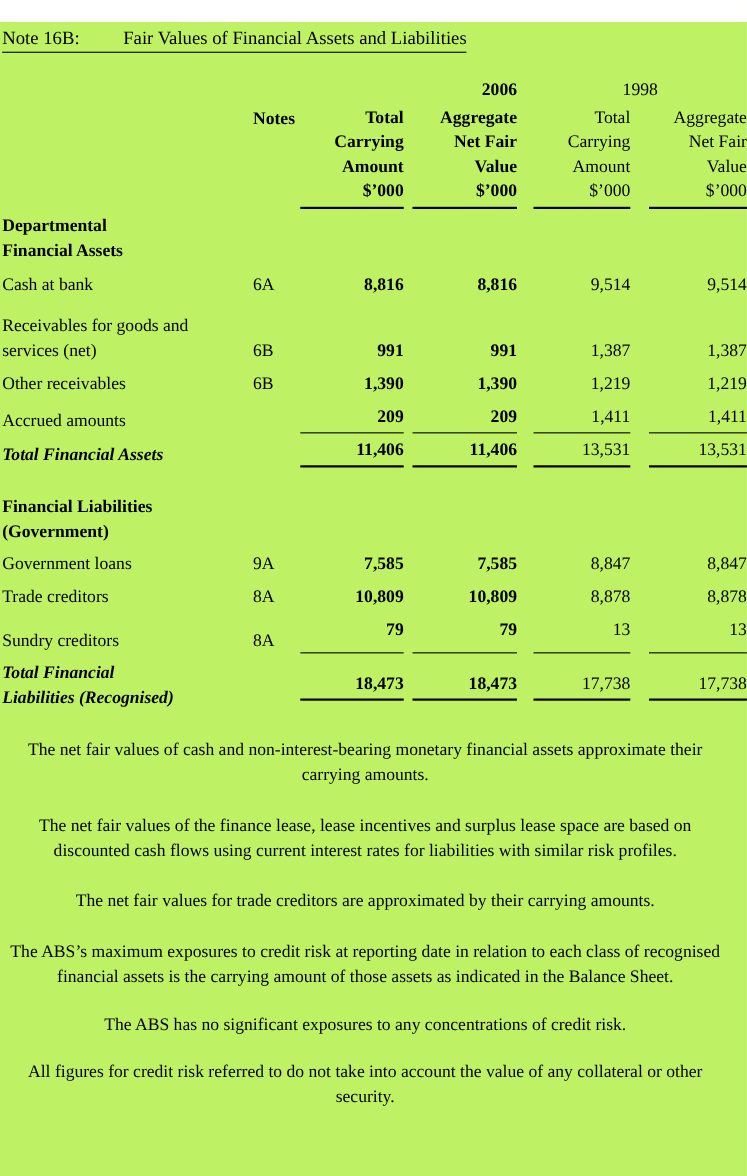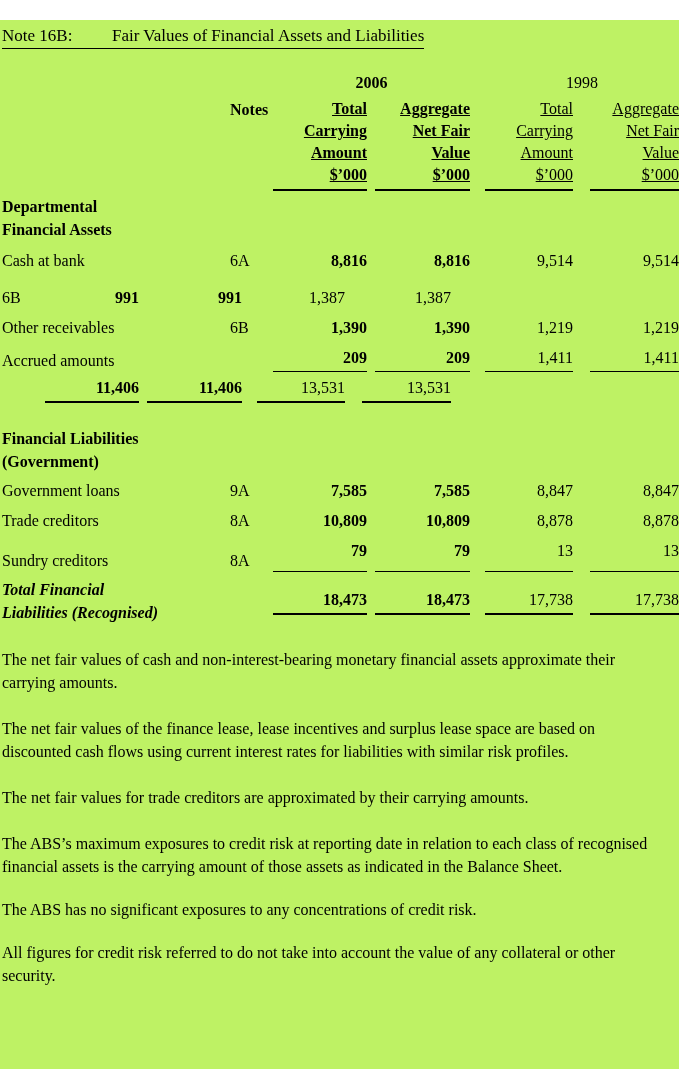--- a/index.html
+++ b/index.html
@@ -10,51 +10,51 @@
     font-size:16px;line-height:23px;margin-top:20px;
   }
   .bold{font-weight:bold;}
   .bolditalic{font-weight:bold;font-style:italic;}
   
   .note-heading{display:inline-block;border-bottom:1px solid #000;padding-bottom:2px;font-size:17px;line-height:21px;}
   .note-heading .nlabel{display:inline-block;width:110px;}
   
   .yearrow{display:flex;margin:22px 0 4px 0;}
   .ysp{width:271px;}
-  .y2006{width:197px;text-align:center;}
+  .y2006{width:197px;text-align:right;}
   .ygap{width:15px;}
   .y2005{width:194px;text-align:center;}
   .headrow{display:flex;align-items:flex-start;}
   .trow{display:flex;align-items:flex-end;margin-bottom:7px;}
   .cell{box-sizing:border-box;}
   .label{width:228px;}
   .note{width:43px;}
   .num{text-align:right;}
   .v0{width:94px;}
   .v1{width:95px;margin-left:8px;}
   .v2{width:88px;margin-left:15px;}
   .v3{width:89px;margin-left:17px;}
   .hcol{line-height:22px;padding-bottom:3px;}
   .rule1{border-bottom:1px solid #000;padding-bottom:2px;}
   .rule2{border-bottom:2px solid #000;padding-bottom:2px;}
-  .hcol.rule2{padding-bottom:3px;text-decoration:underline;}
+  .hcol.rule2{padding-bottom:3px;}
   
   #table-body{margin-top:4px;}
   #table-body .trow:nth-child(1){margin-bottom:8px;}
   #table-body .trow:nth-child(2){margin-bottom:14px;}
   #table-body .trow:nth-child(5){margin-bottom:0;}
   #table-body .trow:nth-child(6){margin-top:4px;margin-bottom:0;}
   #table-body .trow:nth-child(7){height:24px;margin:0;}
   #table-body .trow:nth-child(8){margin-bottom:6px;}
   #table-body .trow:nth-child(11){margin-bottom:0;}
   #table-body .trow:nth-child(11) .rule1{padding-bottom:9px;}
   #table-body .trow:nth-child(12){margin-top:6px;margin-bottom:0;align-items:center;}
   
   .notes-block{margin-top:24px;}
-  .para{margin:0 0 23px 0;width:660px;}
+  .para{margin:0 0 23px 0;width:660px;text-align:center;}
   .note16c{margin-top:3px;}
   .note16c .para{margin-bottom:20px;}
   .note16c .first-para{margin-top:5px;}
 </style>
 </head>
 <body>
 
 <div class="page">
 
   <div>
@@ -111,20 +111,24 @@
         <div class="cell label">
           <div>Cash at bank</div>
         </div>
         <div class="cell note">6A</div>
         <div class="cell num v0 bold">8,816</div>
         <div class="cell num v1 bold">8,816</div>
         <div class="cell num v2">9,514</div>
         <div class="cell num v3">9,514</div>
       </div>
       <div class="trow">
+        <div class="cell label">
+          <div>Receivables for goods and</div>
+          <div>services (net)</div>
+        </div>
         <div class="cell note">6B</div>
         <div class="cell num v0 bold">991</div>
         <div class="cell num v1 bold">991</div>
         <div class="cell num v2">1,387</div>
         <div class="cell num v3">1,387</div>
       </div>
       <div class="trow">
         <div class="cell label">
           <div>Other receivables</div>
         </div>
@@ -138,20 +142,23 @@
         <div class="cell label">
           <div>Accrued amounts</div>
         </div>
         <div class="cell note"></div>
         <div class="cell num v0 bold rule1">209</div>
         <div class="cell num v1 bold rule1">209</div>
         <div class="cell num v2 rule1">1,411</div>
         <div class="cell num v3 rule1">1,411</div>
       </div>
       <div class="trow">
+        <div class="cell label bolditalic">
+          <div>Total Financial Assets</div>
+        </div>
         <div class="cell note"></div>
         <div class="cell num v0 bold rule2">11,406</div>
         <div class="cell num v1 bold rule2">11,406</div>
         <div class="cell num v2 rule2">13,531</div>
         <div class="cell num v3 rule2">13,531</div>
       </div>
       <div class="trow"></div>
       <div class="trow">
         <div class="cell label bold">
           <div>Financial Liabilities</div>

